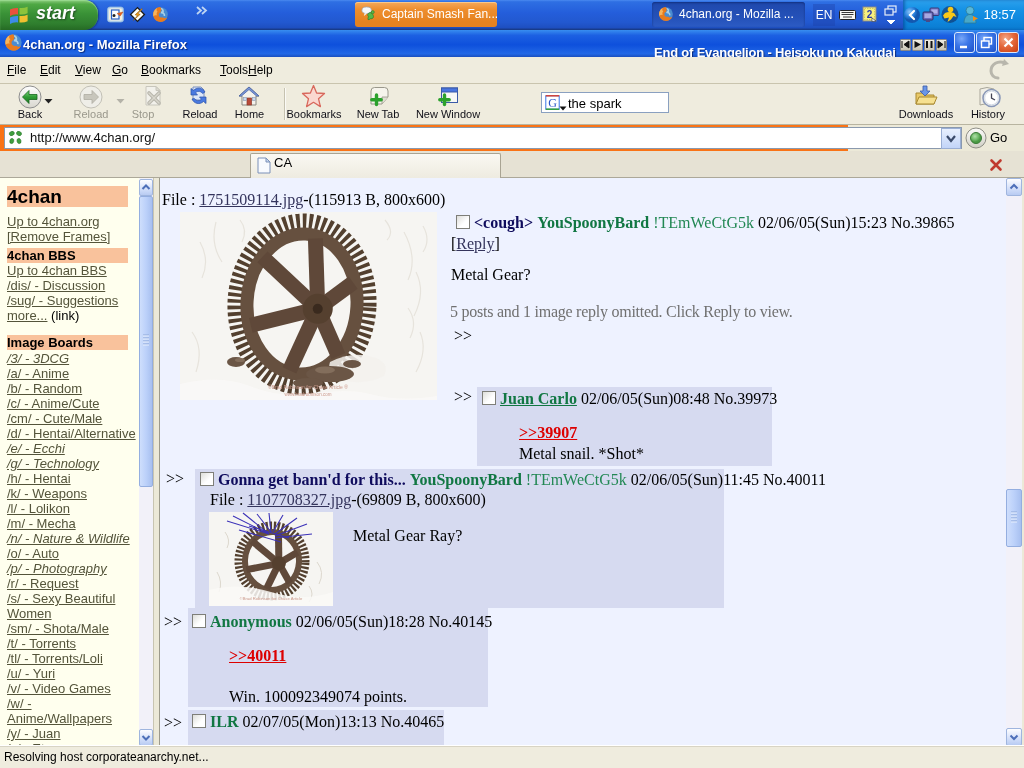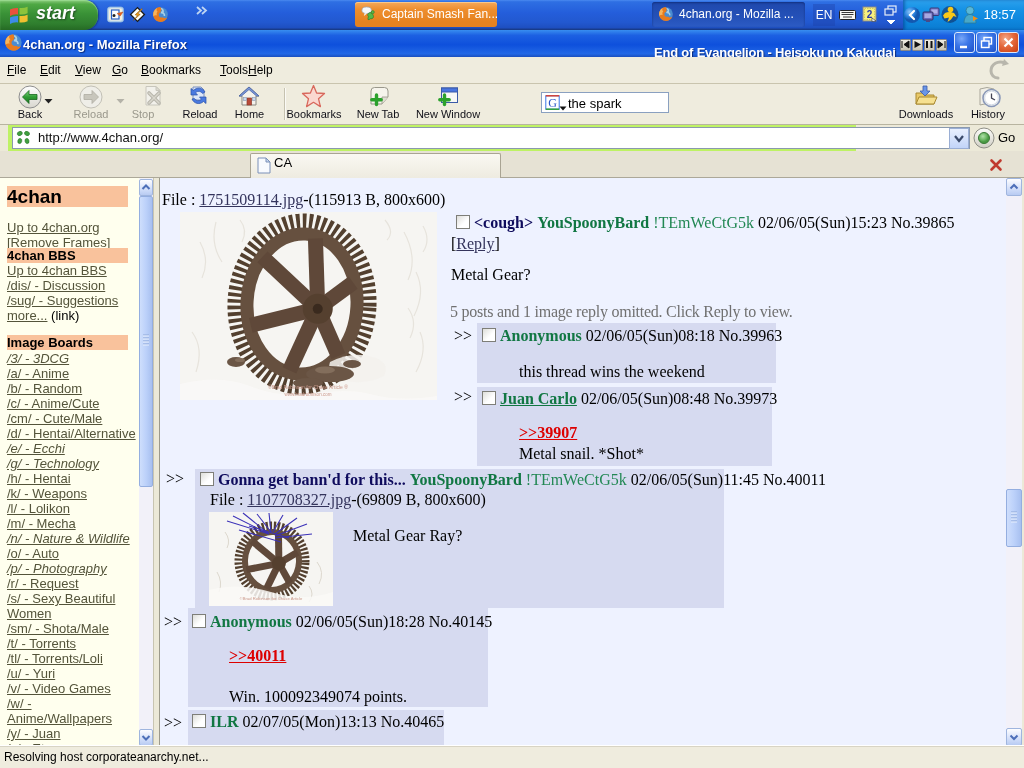--- a/index.html
+++ b/index.html
@@ -28,21 +28,21 @@
 .wb-red{background:radial-gradient(circle at 35% 30%,#F4A988 0%,#E4693C 45%,#C83C10 100%);}
 
 #menubar{left:0;top:57px;width:1024px;height:26px;background:#EFECDE;border-bottom:1px solid #C9C4AE;}
 .menuitem{position:absolute;top:6px;font-size:12px;color:#000;}
 .menuitem u{text-decoration:underline;}
 
 #toolbar{left:0;top:84px;width:1024px;height:40px;background:#EFECDE;border-bottom:1px solid #B8B4A0;}
 .tblabel{position:absolute;font-size:11px;margin-top:-1px;color:#101018;text-align:center;}
 .tblabel.dis{color:#9A988C;}
 
-#addrrow{left:8px;top:125px;width:848px;height:26px;background:#bef264;}
+#addrrow{left:0;top:125px;width:848px;height:26px;background:#f97316;}
 #addrinput{position:absolute;left:4px;top:2px;width:956px;height:20px;background:#fff;border:1px solid #8A99AE;}
 
 #tabrow{left:0;top:151px;width:1024px;height:26px;background:#E6E2D4;border-bottom:1px solid #ACA899;}
 #tab1{position:absolute;left:0;top:1px;width:248px;height:25px;background:linear-gradient(#FFFFFF,#F8F6EE);border-top:3px solid #F7941D;border-right:1px solid #919B9C;}
 #tab2{position:absolute;left:250px;top:2px;width:249px;height:24px;background:linear-gradient(#FAF8F2,#EEEBE0);border:1px solid #A9A493;border-bottom:none;border-radius:2px 2px 0 0;}
 
 #content{left:0;top:178px;width:1024px;height:567px;background:#EEF2FF;}
 #sidebar{position:absolute;left:0;top:0;width:139px;height:567px;background:#FFFFEE;overflow:hidden;font-size:13px;}
 #sidebar .hdr{background:#F9C29C;color:#000;font-weight:bold;margin:0 4px 0 0;padding:1px 0 1px 7px;}
 #sidebar a{color:#54543A;text-decoration:underline;}
@@ -380,21 +380,21 @@
       <span style="position:absolute;left:23px;top:1px;font-size:13px;">CA</span>
     </div>
     <svg class="abs" style="left:988px;top:6px;" width="16" height="16" viewBox="0 0 16 16">
         <path d="M3.5,3.5 L12.5,12.5 M12.5,3.5 L3.5,12.5" stroke="#C03A2E" stroke-width="2.6" stroke-linecap="round"></path>
       </svg>
   </div>
 
   <div class="abs" id="content">
     <div id="sidebar">
       <div class="hdr" style="position:absolute;left:7px;top:8px;width:121px;padding:0;font-size:19px;height:21px;line-height:21px;">4chan</div>
-      <div class="lnk" style="position:absolute;top:42px;"><a>Up to 4chan.org</a><br><a>[Remove Frames]</a></div>
+      <div class="lnk" style="position:absolute;top:36px;"><a>Up to 4chan.org</a><br><a>[Remove Frames]</a></div>
       <div class="hdr" style="position:absolute;left:7px;top:70px;width:121px;padding:0;font-size:13px;height:15px;line-height:15px;">4chan BBS</div>
       <div class="lnk" style="position:absolute;top:85px;"><a>Up to 4chan BBS</a><br><a>/dis/ - Discussion</a><br><a>/sug/ - Suggestions</a><br><a>more...</a> (link)</div>
       <div class="hdr" style="position:absolute;left:7px;top:157px;width:121px;padding:0;font-size:13px;height:15px;line-height:15px;">Image Boards</div>
       <div class="lnk" style="position:absolute;top:173px;">
         <a><i>/3/ - 3DCG</i></a><br>
         <a>/a/ - Anime</a><br>
         <a>/b/ - Random</a><br>
         <a>/c/ - Anime/Cute</a><br>
         <a>/cm/ - Cute/Male</a><br>
         <a>/d/ - Hentai/Alternative</a><br>
@@ -486,24 +486,20 @@
             </g>
         <text x="128" y="177" font-size="5" fill="#CC9A8C" text-anchor="middle" font-family="Liberation Sans">©Brad Robinson for Chase Article ®</text>
         <text x="128" y="184" font-size="4.5" fill="#CC9A8C" text-anchor="middle" font-family="Liberation Sans">www.bradrobinson.com</text>
       </svg></div>
       <div class="abs" style="left:291px;top:36px;"><span class="cbx" style="margin-left:5px;"></span> <span class="sub">&lt;cough&gt;</span> <span class="nm">YouSpoonyBard</span> <span class="trip">!TEmWeCtG5k</span> 02/06/05(Sun)15:23 No.39865</div>
       <div class="abs" style="left:291px;top:57px;">[<a class="bluelink">Reply</a>]</div>
       <div class="abs" style="left:291px;top:88px;">Metal Gear?</div>
       <div class="abs" style="left:290px;top:125px;color:#707070;letter-spacing:-0.25px;">5 posts and 1 image reply omitted. Click Reply to view.</div>
 
       <div class="abs" style="left:294px;top:149px;">&gt;&gt;</div>
-      <div class="cell" style="left:317px;top:145px;width:299px;height:60px;">
-        <div class="abs" style="left:5px;top:4px;"><span class="cbx"></span> <span class="nm">Anonymous</span> 02/06/05(Sun)08:18 No.39963</div>
-        <div class="abs" style="left:42px;top:40px;">this thread wins the weekend</div>
-      </div>
 
       <div class="abs" style="left:294px;top:210px;">&gt;&gt;</div>
       <div class="cell" style="left:317px;top:209px;width:295px;height:79px;">
         <div class="abs" style="left:5px;top:3px;"><span class="cbx"></span> <a class="nm" style="text-decoration:underline;">Juan Carlo</a> 02/06/05(Sun)08:48 No.39973</div>
         <div class="abs" style="left:42px;top:37px;"><span class="qlink">&gt;&gt;39907</span></div>
         <div class="abs" style="left:42px;top:58px;">Metal snail. *Shot*</div>
       </div>
 
       <div class="abs" style="left:6px;top:292px;">&gt;&gt;</div>
       <div class="cell" style="left:35px;top:291px;width:529px;height:139px;">

